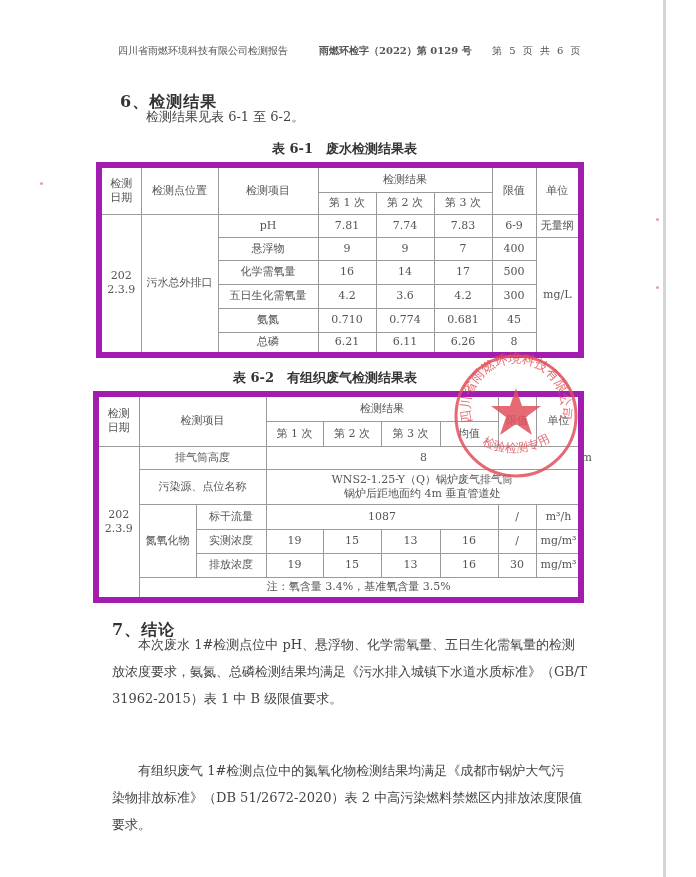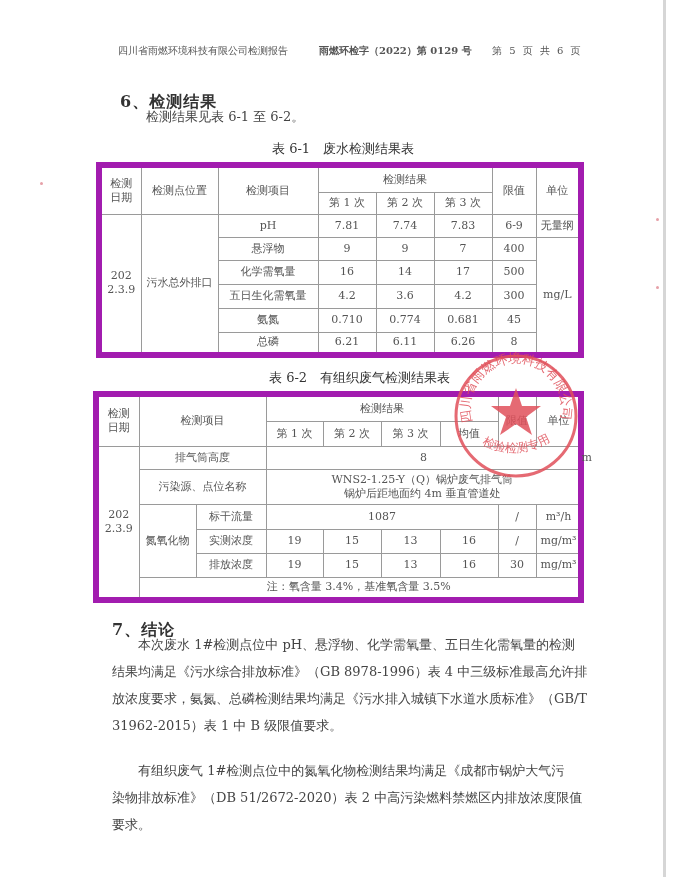--- a/index.html
+++ b/index.html
@@ -7,21 +7,21 @@
     width: 696px; height: 877px; background: #ffffff; position: relative; overflow: hidden;
     font-family: "DejaVu Serif", "Liberation Serif", serif; color: #4a4a4a;
   }
   .page-edge { position: absolute; left: 663px; top: 0; width: 3px; height: 877px; background: #d6d6d6; }
   .header-line { position: absolute; top: 44px; font-size: 10px; color: #555; white-space: nowrap; }
   .h-left { left: 118px; }
   .h-mid { left: 319px; font-weight: bold; }
   .h-right { left: 492px; letter-spacing: 2px; }
   .section-title { position: absolute; font-size: 16px; color: #333; font-weight: bold; letter-spacing: 1px; margin-top: 12px; }
   .para { position: absolute; font-size: 13px; color: #444; line-height: 27px; }
-  .caption { position: absolute; font-size: 13px; color: #333; font-weight: normal; white-space: nowrap; }
+  .caption { position: absolute; font-size: 13px; color: #333; font-weight: bold; white-space: nowrap; }
   table.t { position: absolute; border-collapse: collapse; table-layout: fixed; font-size: 11px; color: #555; }
   table.t td { border: 1px solid #9a9a9a; text-align: center; vertical-align: middle; padding: 0; line-height: 14px; }
   table.t { border: 6px solid #a21caf; }
   .stamp { position: absolute; left: 452px; top: 352px; width: 128px; height: 128px; pointer-events: none; }
   .mark { position: absolute; width: 3px; height: 3px; background: #e6a0a8; border-radius: 50%; }
 </style>
 </head>
 <body>
 
 <div class="page-edge"></div>
@@ -104,21 +104,21 @@
   <tr style="height:23px">
     <td>总磷</td>
     <td>6.21</td>
     <td>6.11</td>
     <td>6.26</td>
     <td>8</td>
   </tr>
 </tbody>
   </table>
 
-<div class="caption" style="left:269px;top:369px;">表 6-2　有组织废气检测结果表</div>
+<div class="caption" style="left:233px;top:369px;">表 6-2　有组织废气检测结果表</div>
 <table class="t" style="left:93px;top:391px;width:485px;">
   <colgroup>
     <col style="width:43px">
       <col style="width:57px">
       <col style="width:70px">
     <col style="width:57px">
       <col style="width:58px">
       <col style="width:59px">
     <col style="width:58px">
       <col style="width:38px">
@@ -193,21 +193,20 @@
     <textPath href="#arcTop">四川省雨燃环境科技有限公司</textPath>
   </text>
   <text font-size="12" fill="#e0505a" opacity="0.85" font-family="DejaVu Serif, serif">
     <textPath href="#arcBot">检验检测专用章</textPath>
   </text>
 </svg>
 
 <div class="section-title" style="left:112px;top:608px;">7、结论</div>
 <div class="para" style="left:112px;top:631px;width:480px;">
   <div style="padding-left:26px;">本次废水 1#检测点位中 pH、悬浮物、化学需氧量、五日生化需氧量的检测</div>
-  <div>结果均满足《污水综合排放标准》（GB 8978-1996）表 4 中三级标准最高允许排</div>
   <div>放浓度要求，氨氮、总磷检测结果均满足《污水排入城镇下水道水质标准》（GB/T</div>
   <div>31962-2015）表 1 中 B 级限值要求。</div>
 </div>
 <div class="para" style="left:112px;top:745px;width:480px;">
   <div style="padding-left:26px;margin-top:12px;">有组织废气 1#检测点位中的氮氧化物检测结果均满足《成都市锅炉大气污</div>
   <div>染物排放标准》（DB 51/2672-2020）表 2 中高污染燃料禁燃区内排放浓度限值</div>
   <div>要求。</div>
 </div>
 
 </body></html>

